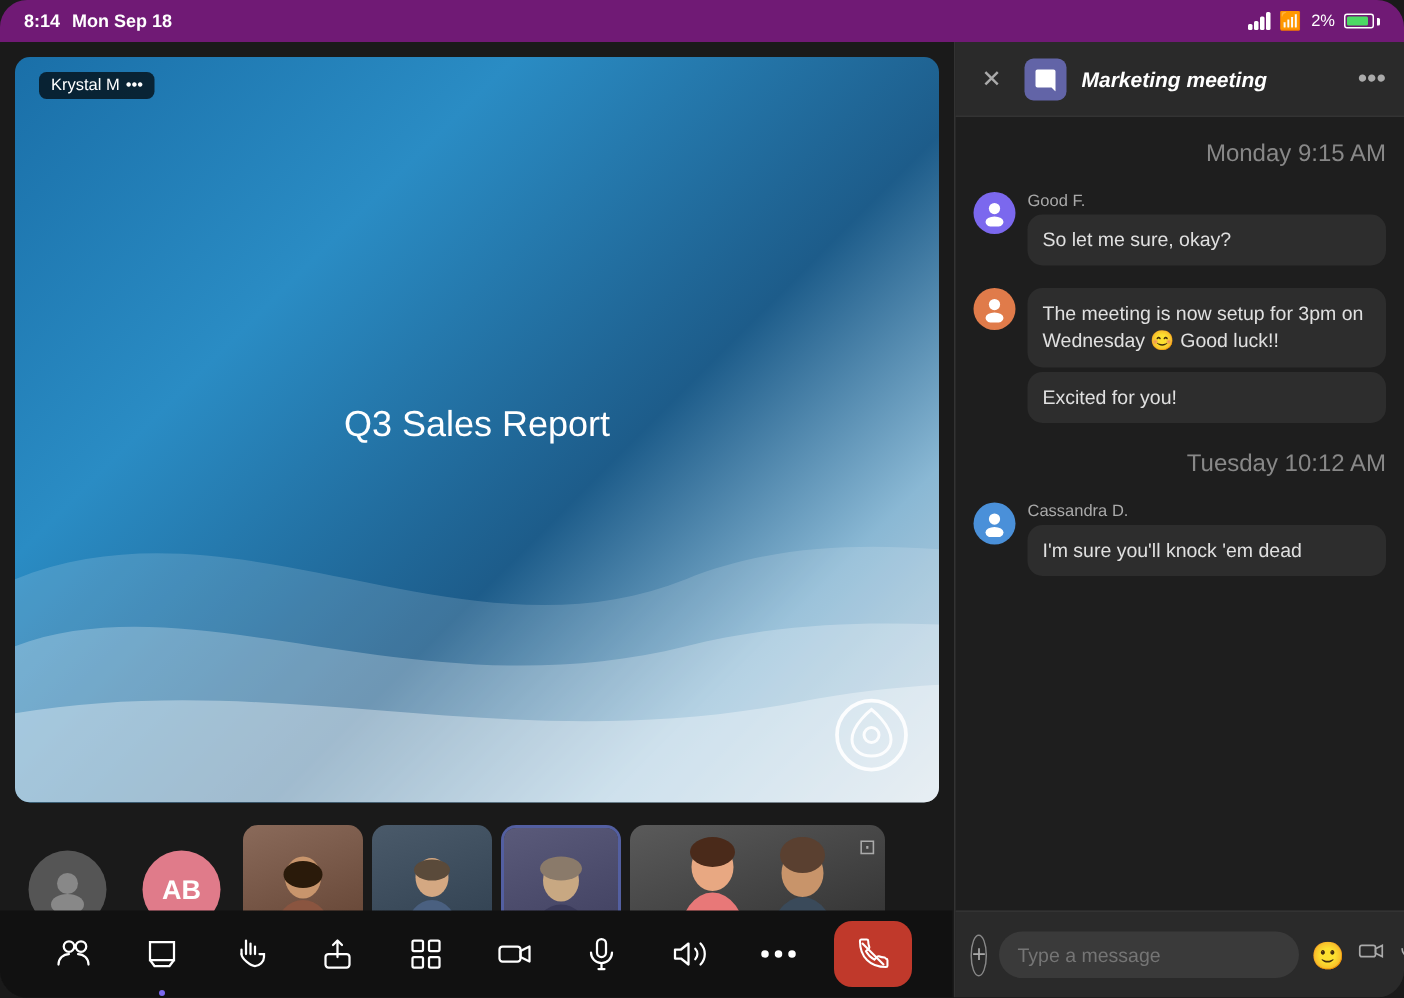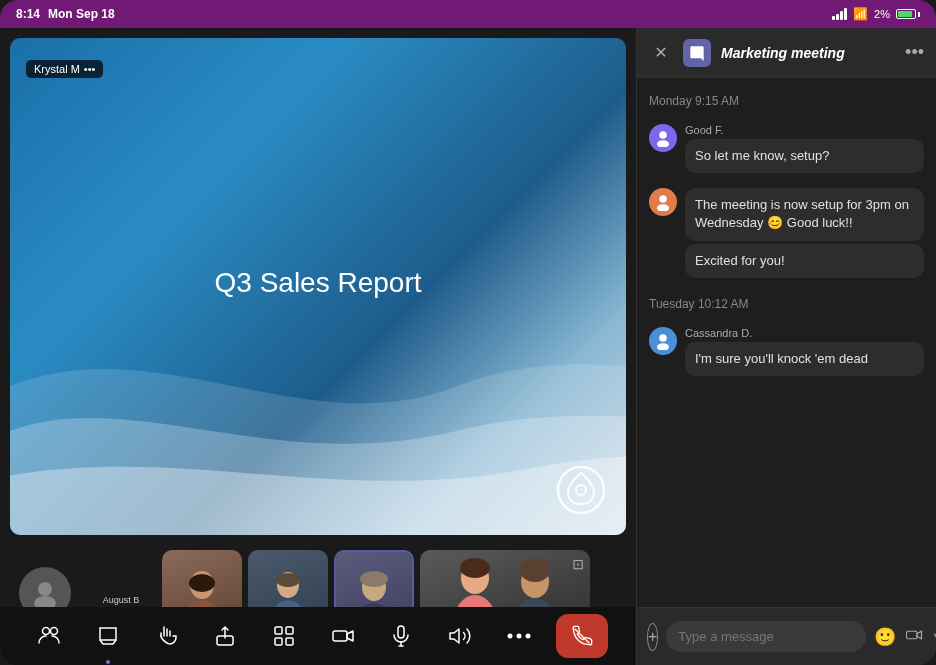--- a/index.html
+++ b/index.html
@@ -114,21 +114,21 @@
 
     .slide-content {
       position: absolute;
       top: 50%;
       left: 50%;
       transform: translate(-50%, -55%);
       text-align: center;
       color: #fff;
     }
     .slide-title {
-      font-size: 28px;
+      font-size: 24px;
       font-weight: 300;
       color: #fff;
       margin-bottom: 4px;
     }
     .slide-date {
       font-size: 13px;
       color: rgba(255,255,255,0.85);
     }
 
     .slide-logo {
@@ -210,21 +210,21 @@
     }
     .participant-circle .name {
       font-size: 9px;
       color: #ccc;
       text-align: center;
     }
 
     
     .krystal-label {
       position: absolute;
-      top: 22px;
+      top: 10px;
       left: 16px;
       background: rgba(0,0,0,0.7);
       color: #fff;
       font-size: 11px;
       padding: 3px 8px;
       border-radius: 5px;
       display: flex;
       align-items: center;
       gap: 4px;
     }
@@ -326,22 +326,22 @@
       flex: 1;
       overflow-y: auto;
       padding: 12px;
       display: flex;
       flex-direction: column;
       gap: 12px;
     }
     .chat-messages::-webkit-scrollbar { width: 0; }
 
     .chat-timestamp {
-      text-align: left;
-      font-size: 12px;
+      text-align: right;
+      font-size: 16px;
       color: #888;
       margin: 4px 0;
     }
 
     .chat-message {
       display: flex;
       gap: 8px;
       align-items: flex-start;
     }
     .chat-avatar {
@@ -493,20 +493,21 @@
 
           <svg width="32" height="32" viewBox="0 0 32 32">
               <circle cx="16" cy="12" r="7" fill="#888"></circle>
               <ellipse cx="16" cy="26" rx="11" ry="7" fill="#888"></ellipse>
             </svg>
         </div>
         <div class="name">Kayo M</div>
       </div>
 
       <div class="participant-circle">
+        <div class="avatar" style="background:#e07b8a;">AB</div>
         <div class="name">August B</div>
       </div>
 
       <div class="participant-tile medium" style="background:#5a4a3a;">
         <div class="avatar-bg" style="background: linear-gradient(160deg, #8a6a5a, #5a3a2a);">
           <svg width="50" height="70" viewBox="0 0 50 70">
             <ellipse cx="25" cy="20" rx="12" ry="14" fill="#c8956c"></ellipse>
             <ellipse cx="25" cy="55" rx="18" ry="20" fill="#8a5540"></ellipse>
             <ellipse cx="25" cy="18" rx="13" ry="9" fill="#2a1a0a"></ellipse>
           </svg>
@@ -647,21 +648,21 @@
 
       <div class="chat-message">
         <div class="chat-avatar" style="background:#7b68ee;">
           <svg width="18" height="18" viewBox="0 0 24 24">
               <circle cx="12" cy="8" r="5" fill="#fff"></circle>
               <ellipse cx="12" cy="20" rx="8" ry="5" fill="#fff"></ellipse>
             </svg>
         </div>
         <div class="chat-message-content">
           <div class="chat-sender">Good F.</div>
-          <div class="chat-bubble">So let me know, setup?</div>
+          <div class="chat-bubble">So let me sure, okay?</div>
         </div>
       </div>
 
       <div class="chat-message">
         <div class="chat-avatar" style="background:#e07b4a;">
           <svg width="18" height="18" viewBox="0 0 24 24">
               <circle cx="12" cy="8" r="5" fill="#fff"></circle>
               <ellipse cx="12" cy="20" rx="8" ry="5" fill="#fff"></ellipse>
             </svg>
         </div>

